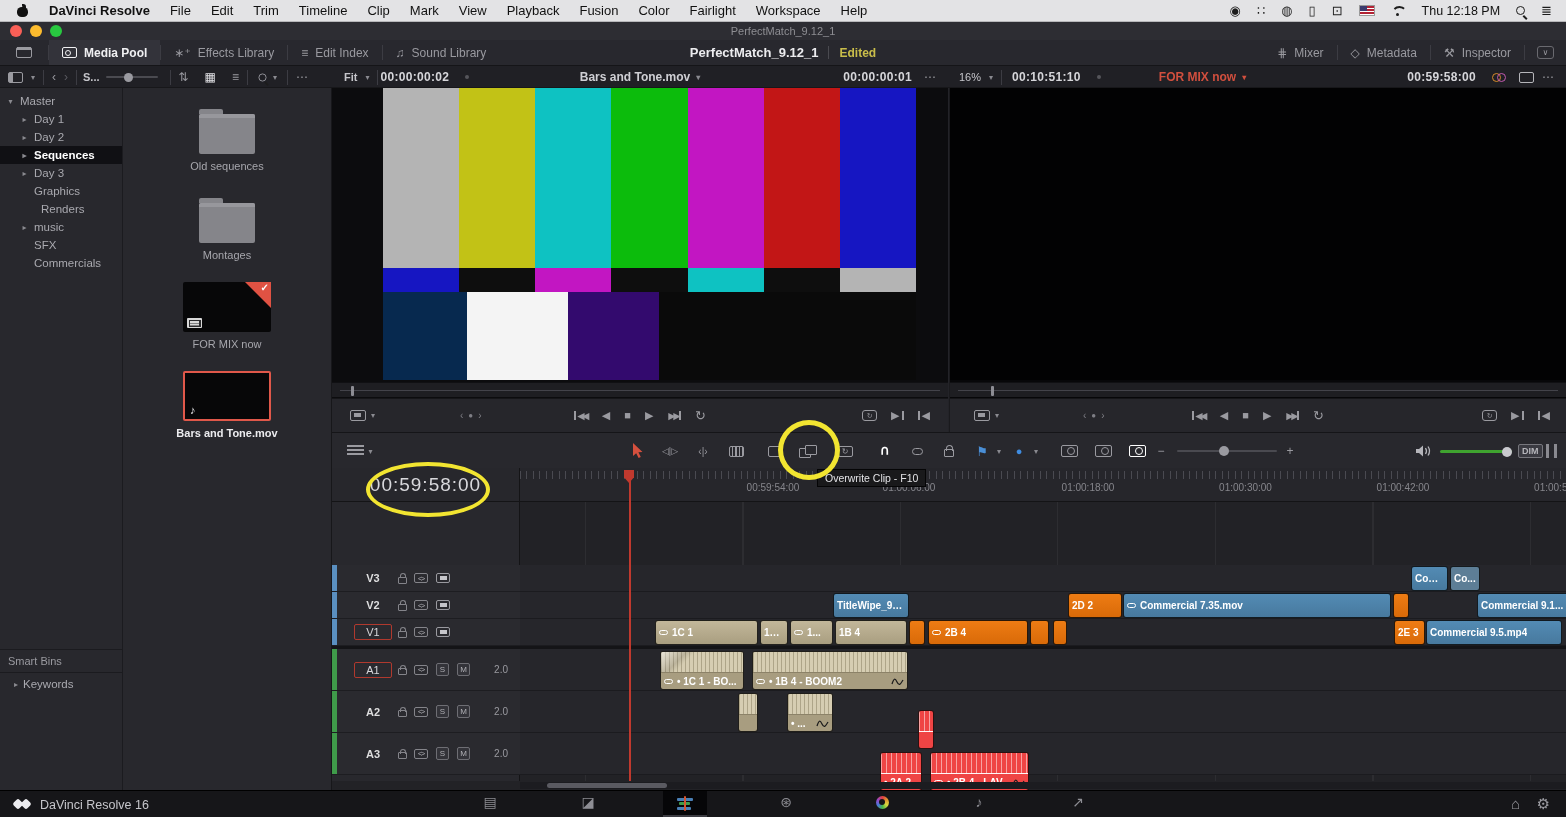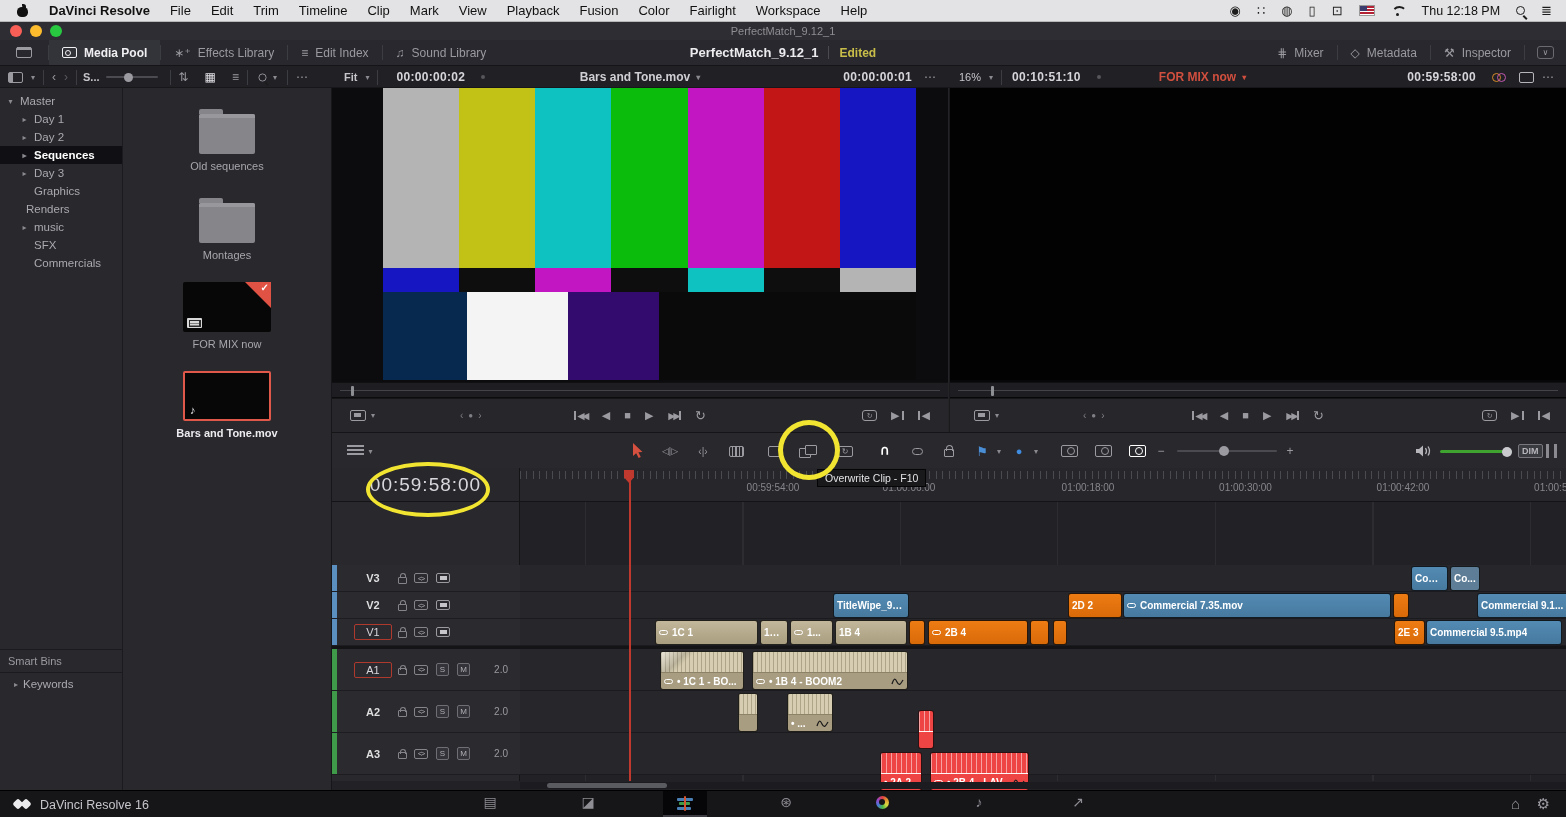--- a/index.html
+++ b/index.html
@@ -346,21 +346,21 @@
       <span class="magico" style="border-color:#9a9aa0;margin:0 6px 0 10px;transform:scale(.9);"></span>
       <span class="chevs">▾</span>
       <span class="vdiv" style="margin-left:10px;"></span>
       <span class="pbico">⋯</span>
     </div>
 
     <div class="pbsec" style="left:332px;width:616px;">
       <span style="margin-left:12px;font-weight:bold;color:#c5c5ca;">Fit</span>
       <span class="chevs" style="margin:0 8px;">▾</span>
       <span class="vdiv"></span>
-      <span class="tc" style="margin-left:18px;">00:00:00:02</span>
+      <span class="tc" style="margin-left:2px;">00:00:00:02</span>
       <span class="dotsep" style="margin-left:16px;"></span>
       <span class="vname" style="position:absolute;left:0;right:0;justify-content:center;">
           <span>Bars and Tone.mov</span>
           <span class="chevs">▾</span>
         </span>
       <span class="tc" style="position:absolute;right:36px;">00:00:00:01</span>
       <span class="pbico" style="position:absolute;right:4px;">⋯</span>
     </div>
 
     <div class="pbsec" style="left:949px;width:617px;">
@@ -402,21 +402,21 @@
           <span>Sequences</span>
         </div>
         <div class="binrow" style="padding-left: 20px;">
           <span class="chev">▸</span>
           <span>Day 3</span>
         </div>
         <div class="binrow" style="padding-left: 20px;">
           <span class="chev"></span>
           <span>Graphics</span>
         </div>
-        <div class="binrow" style="padding-left: 12px;">
+        <div class="binrow" style="padding-left: 27px;">
           <span class="chev"></span>
           <span>Renders</span>
         </div>
         <div class="binrow" style="padding-left: 20px;">
           <span class="chev">▸</span>
           <span>music</span>
         </div>
         <div class="binrow" style="padding-left: 20px;">
           <span class="chev"></span>
           <span>SFX</span>

